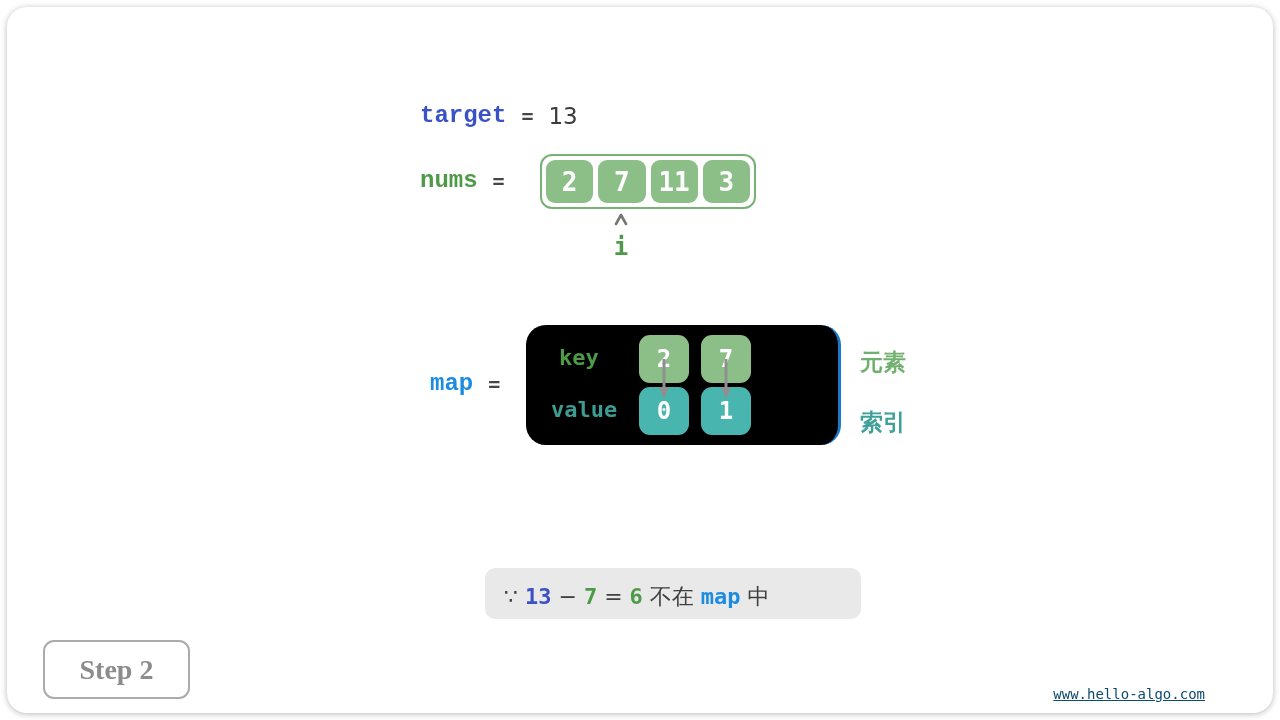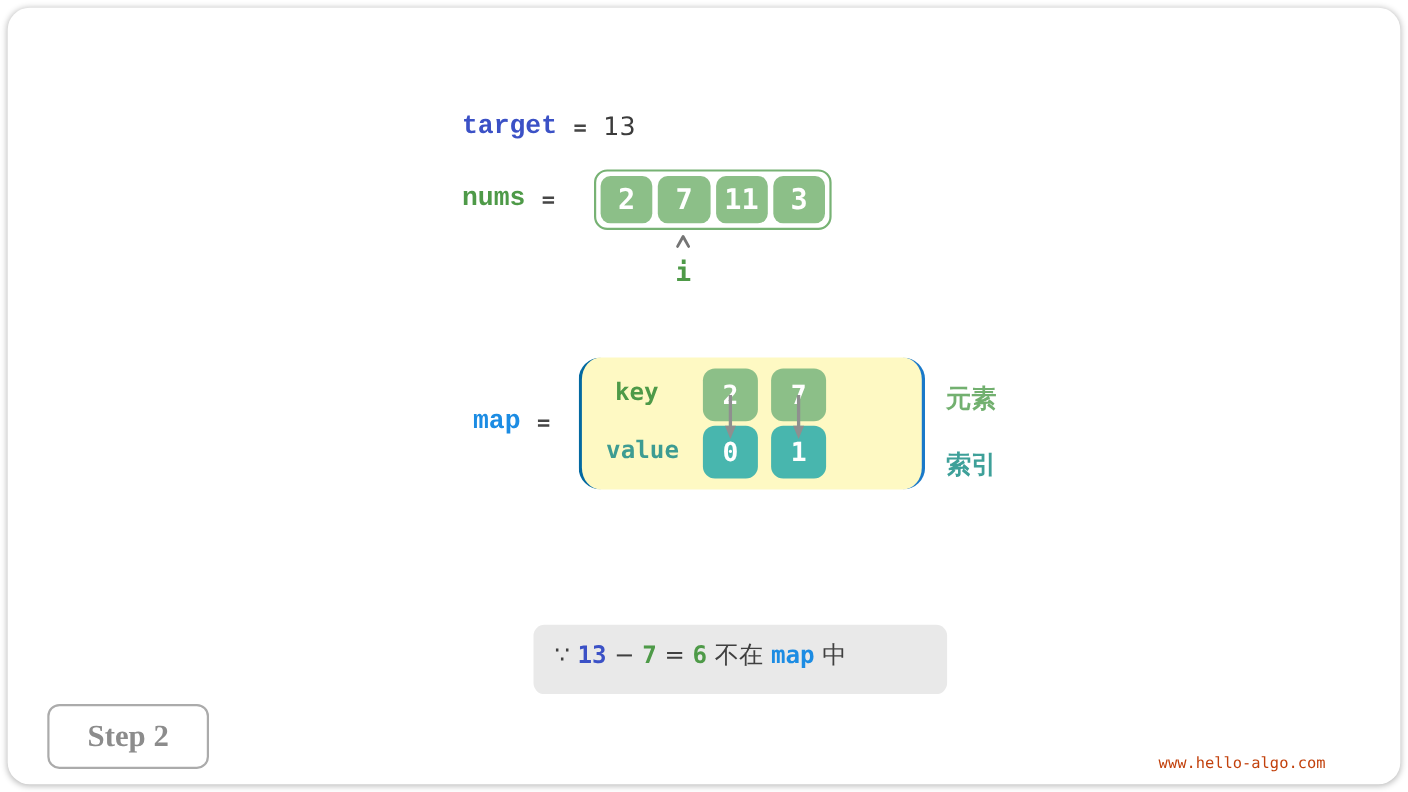--- a/index.html
+++ b/index.html
@@ -37,61 +37,61 @@
     color:#fff;font-family:"DejaVu Sans Mono","Liberation Mono",monospace;
     font-weight:bold;font-size:26px;
   }
   .index-i{left:605px;top:226px;width:18px;text-align:center;
     font-family:"DejaVu Sans Mono","Liberation Mono",monospace;
     font-weight:bold;font-size:24px;color:#4E9A48;}
 
   
   .map-box{
     left:519px;top:318px;width:315px;height:120px;box-sizing:border-box;
-    background:#fef9c3;border-radius:20px;
-    border-left:3px solid #0369a1;border-right:3px solid #1A79C9;
+    background:#000000;border-radius:20px;
+    border-left:3px solid #000000;border-right:3px solid #1A79C9;
   }
   .map-label{font-family:"DejaVu Sans Mono","Liberation Mono",monospace;font-weight:bold;font-size:22px;}
   .map-cell{
     width:50px;height:48px;border-radius:11px;position:absolute;
     display:flex;align-items:center;justify-content:center;
     color:#fff;font-family:"DejaVu Sans Mono","Liberation Mono",monospace;
     font-weight:bold;font-size:24px;
   }
   .key-cell{background:#8CBF88;top:10px;}
   .val-cell{background:#48B6AE;top:62px;}
   .cjk-label{font-weight:bold;font-size:23px;}
   .c-elem{color:#72B06F;}
   .c-idx{color:#3EA099;}
 
   
   .caption{left:492px;top:514px;font-size:22px;color:#404040;}
   .note-box{
     left:478px;top:561px;width:376px;box-sizing:border-box;
     background:#E9E9E9;border-radius:10px;
-    padding:11px 19px 16px 19px;
+    padding:11px 19px 4px 19px;
     font-size:22px;color:#404040;line-height:36px;
   }
   .seg-d{color:#404040;}
   .seg-b{color:#3B51C6;font-family:"DejaVu Sans Mono","Liberation Mono",monospace;font-weight:bold;}
   .seg-g{color:#4E9A48;font-family:"DejaVu Sans Mono","Liberation Mono",monospace;font-weight:bold;}
   .seg-s{color:#1C8CE3;font-family:"DejaVu Sans Mono","Liberation Mono",monospace;font-weight:bold;}
 
   
   .step-badge{
     left:36px;top:633px;width:147px;height:59px;box-sizing:border-box;
     border:2px solid #ABABAB;border-radius:11px;background:#fff;
     display:flex;align-items:center;justify-content:center;
     font-family:Liberation Serif, serif;
     font-weight:bold;font-size:28px;color:#8C8C8C;
   }
   .watermark{
     right:68px;top:679px;
     font-family:"DejaVu Sans Mono","Liberation Mono",monospace;
-    font-size:14px;color:#c2410c;
+    font-size:14px;color:#0c4a6e;text-decoration:underline;
   }
 </style>
 </head>
 <body>
 
 <div class="card">
 
   <div class="abs var-row" style="left:413px;top:95px;">
     <span class="var-name c-royal">target</span>
     <span class="eq">=</span>

